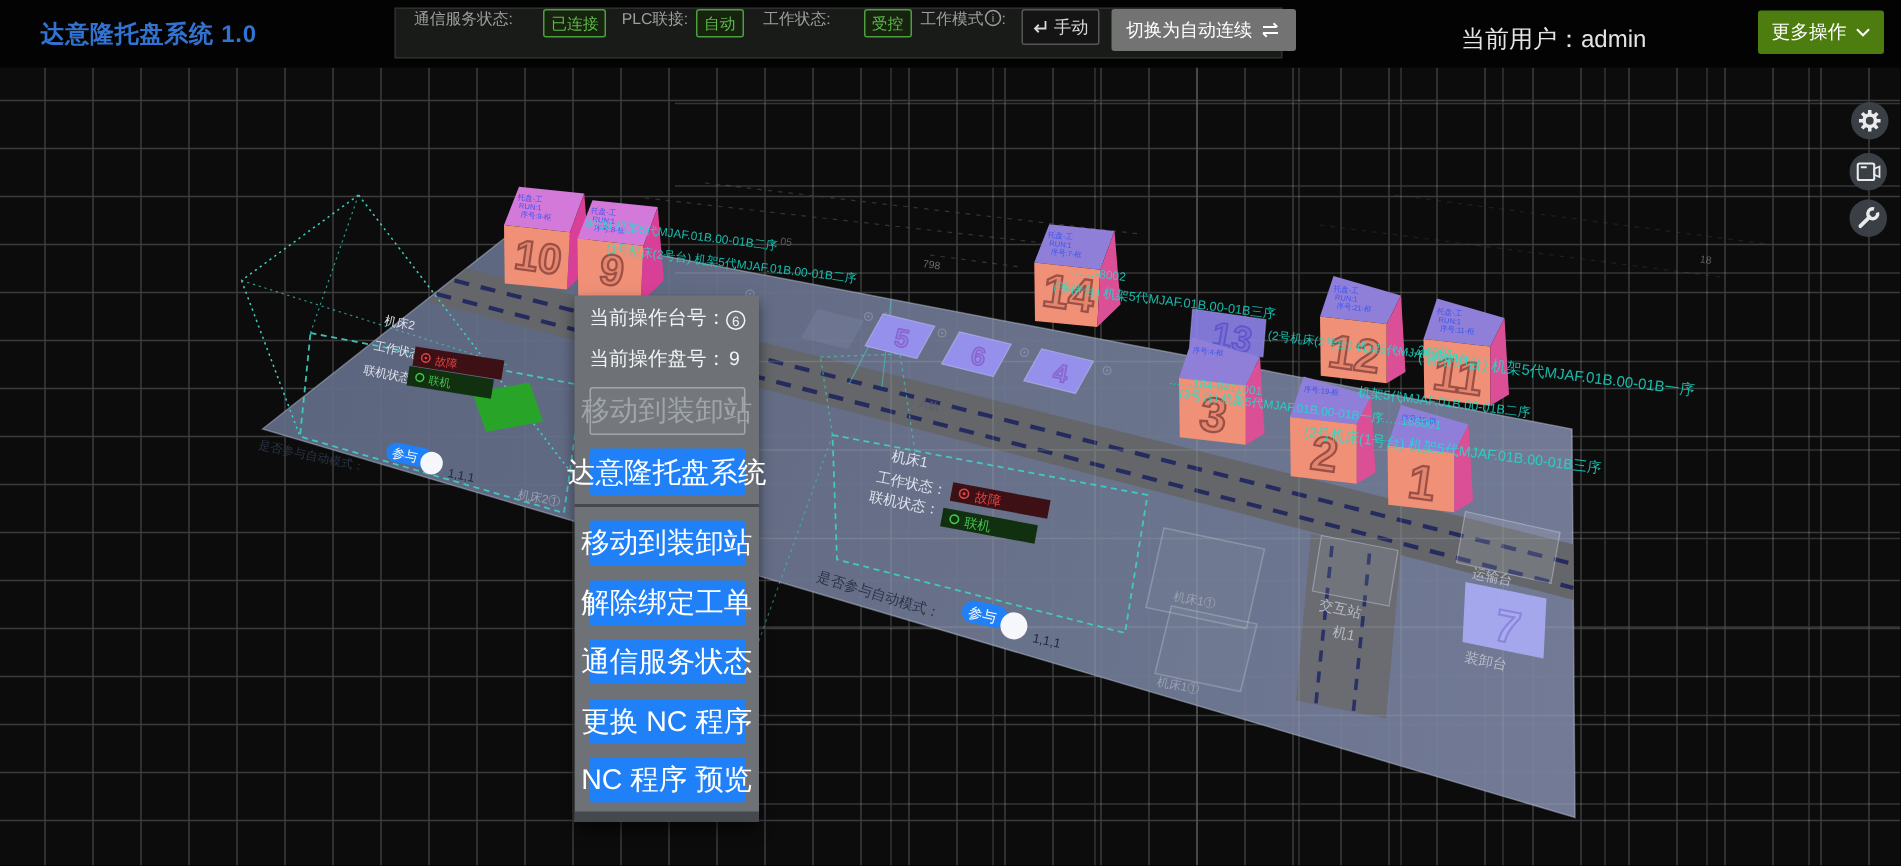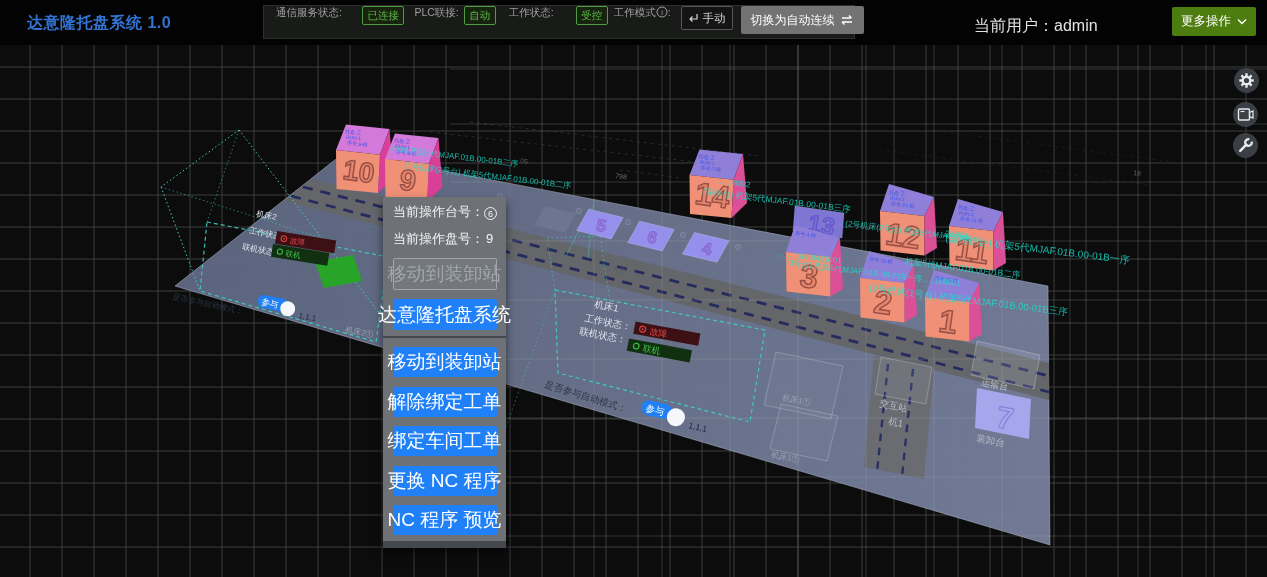--- a/index.html
+++ b/index.html
@@ -303,17 +303,17 @@
         </svg></div>
 </div>
 <div id="panel">
   <div class="prow">当前操作台号：<span class="num6">6</span></div>
   <div class="prow">当前操作盘号：<span style="margin-left:2px">9</span></div>
   <div class="pbtn dis" style="margin-top:11px">移动到装卸站</div>
   <div class="pbtn b1">达意隆托盘系统</div>
   <div class="pdiv"></div>
   <div class="pbtn">移动到装卸站</div>
   <div class="pbtn">解除绑定工单</div>
-  <div class="pbtn">绑定车间工单</div>
+  <div class="pbtn">通信服务状态</div>
   <div class="pbtn">更换 NC 程序</div>
   <div class="pbtn">NC 程序 预览</div>
 </div>
 </div>
 
 </body></html>

